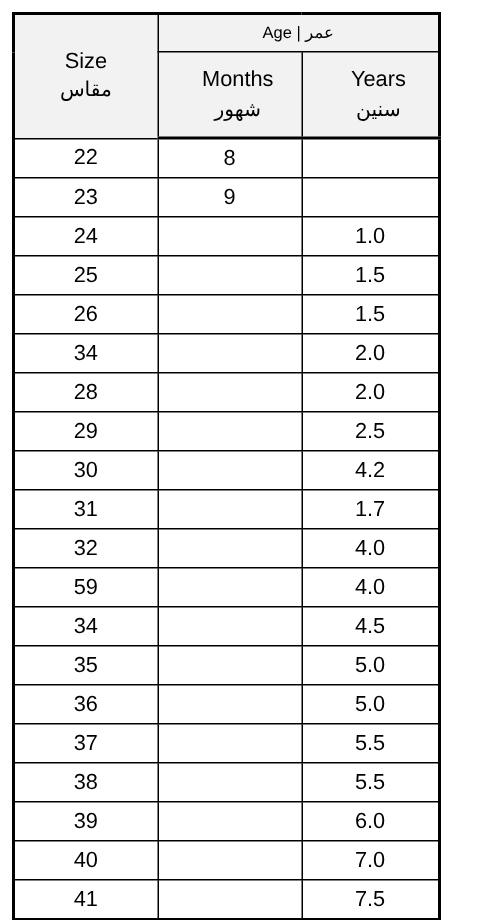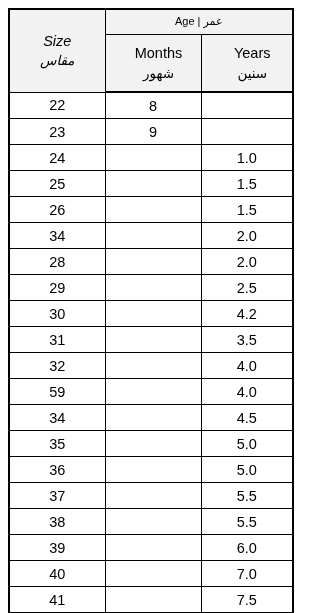--- a/index.html
+++ b/index.html
@@ -44,21 +44,20 @@
     border: 2px solid #000000;
   }
 
   thead th {
     background: #f2f2f2;
     font-size: 14.5px;
     line-height: 1.28;
   }
   th.size-head {
     height: 80px;
-    font-style: italic;
   }
   th.age-head {
     height: 24px;
     font-size: 11px;
   }
   th.sub-head {
     height: 56px;
   }
   thead tr.sub-row th {
     border-bottom: 2px solid #000000;
@@ -170,21 +169,21 @@
           <td>2.5</td>
         </tr>
         <tr>
           <td>30</td>
           <td class="cell-empty"></td>
           <td>4.2</td>
         </tr>
         <tr>
           <td>31</td>
           <td class="cell-empty"></td>
-          <td>3.5</td>
+          <td>1.7</td>
         </tr>
         <tr>
           <td>32</td>
           <td class="cell-empty"></td>
           <td>4.0</td>
         </tr>
         <tr>
           <td>59</td>
           <td class="cell-empty"></td>
           <td>4.0</td>

